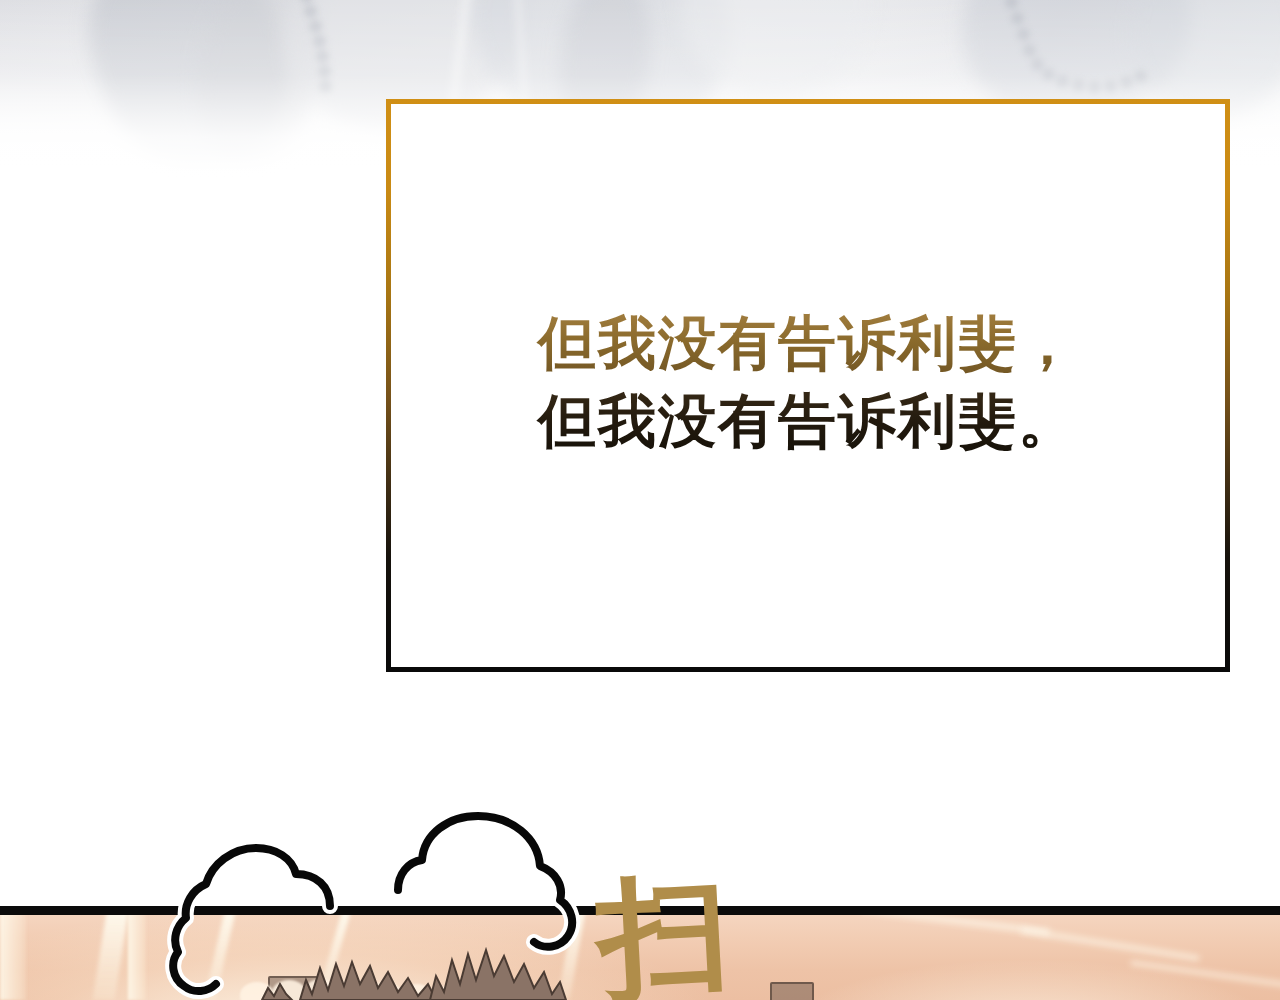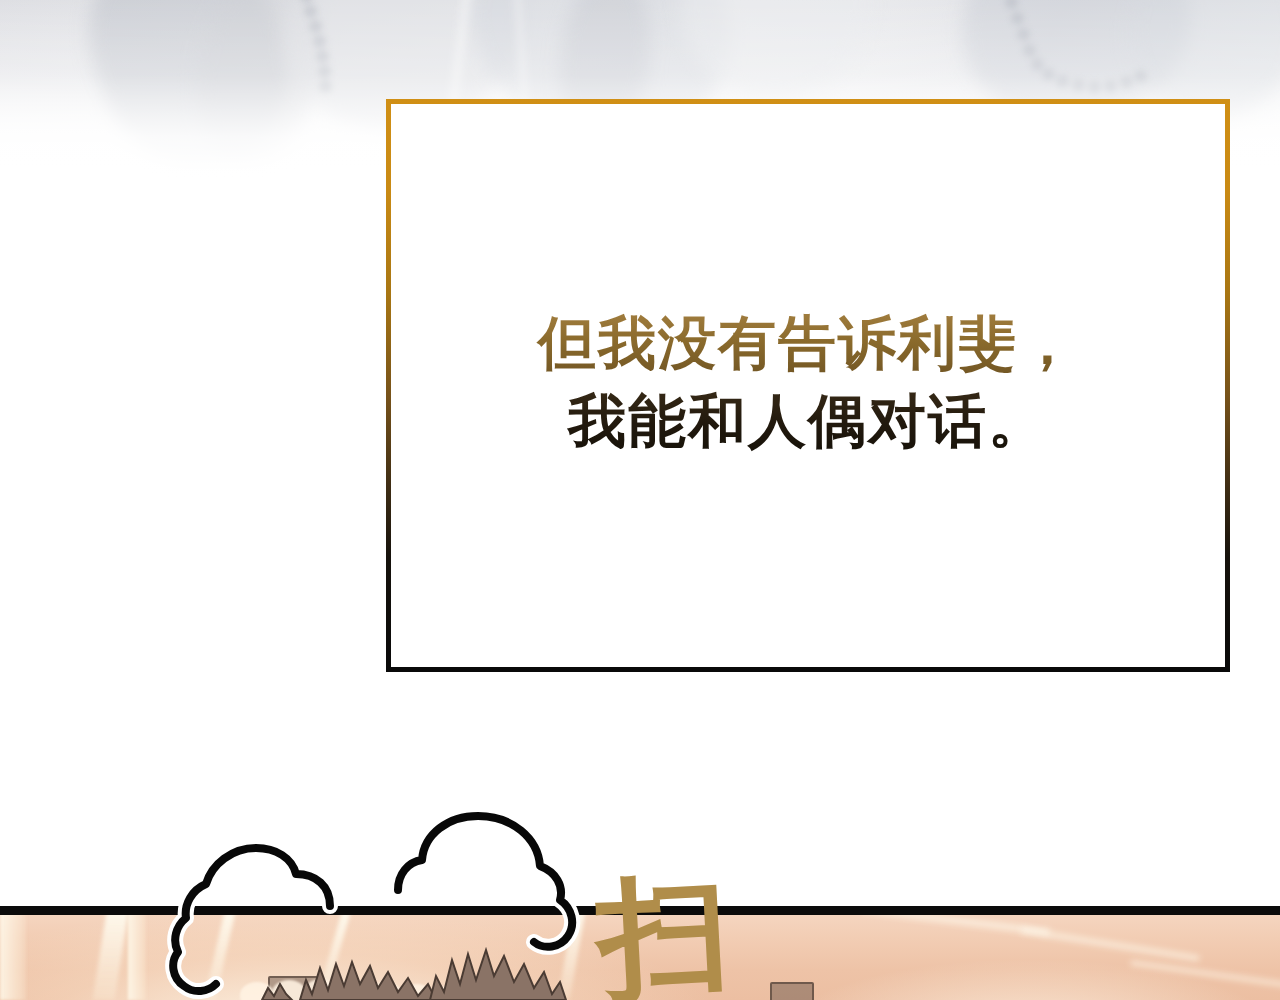--- a/index.html
+++ b/index.html
@@ -289,21 +289,21 @@
     <div class="scene-streak" style="left:520px; top:-20px; width:4px; height:160px; transform:rotate(-4deg);"></div>
 
     <div class="top-scene-veil"></div>
   </div>
 
   <div class="panel">
     <div class="panel-frame"></div>
     <div class="panel-inner">
       <div class="panel-text">
         <span class="line-gold">但我没有告诉利斐，</span>
-        <span class="line-dark">我能和人偶对话。</span>
+        <span class="line-dark">但我没有告诉利斐。</span>
       </div>
     </div>
   </div>
 
   <div class="bottom-scene">
     <div class="scene-beam" style="left:100px;  top:0px; width:22px; height:94px; transform:skewX(-9deg);"></div>
     <div class="scene-beam" style="left:215px;  top:0px; width:11px; height:94px; transform:skewX(-13deg);"></div>
     <div class="scene-beam" style="left:330px;  top:0px; width:9px;  height:94px; transform:skewX(-16deg);"></div>
     <div class="scene-beam" style="left:566px;  top:0px; width:12px; height:94px; transform:skewX(-10deg);"></div>
     <div class="scene-beam" style="left:860px;  top:12px; width:190px; height:7px; transform:rotate(7deg); filter:blur(3px);"></div>

